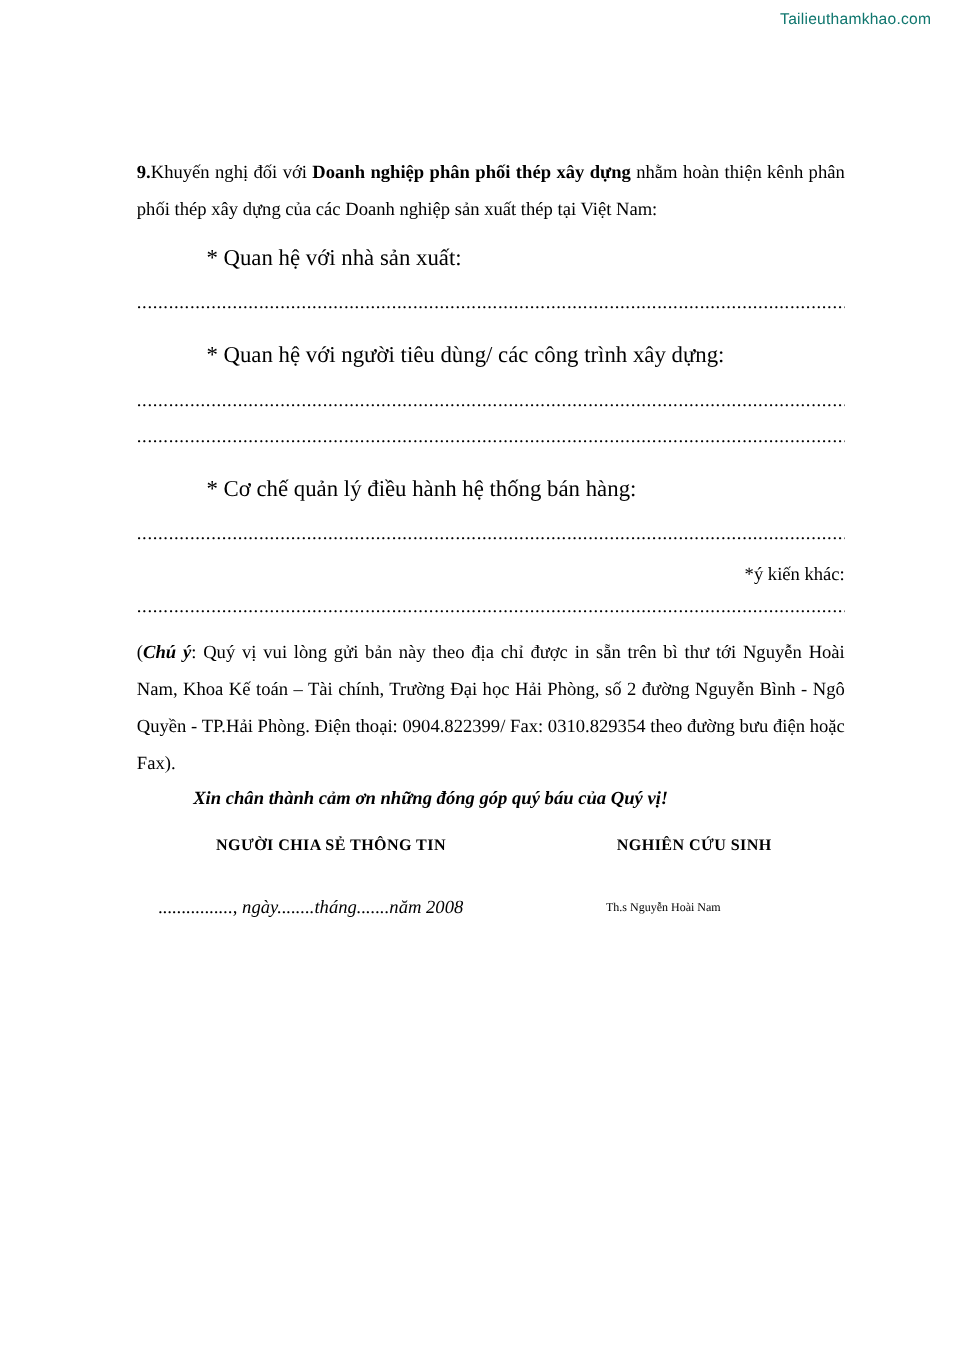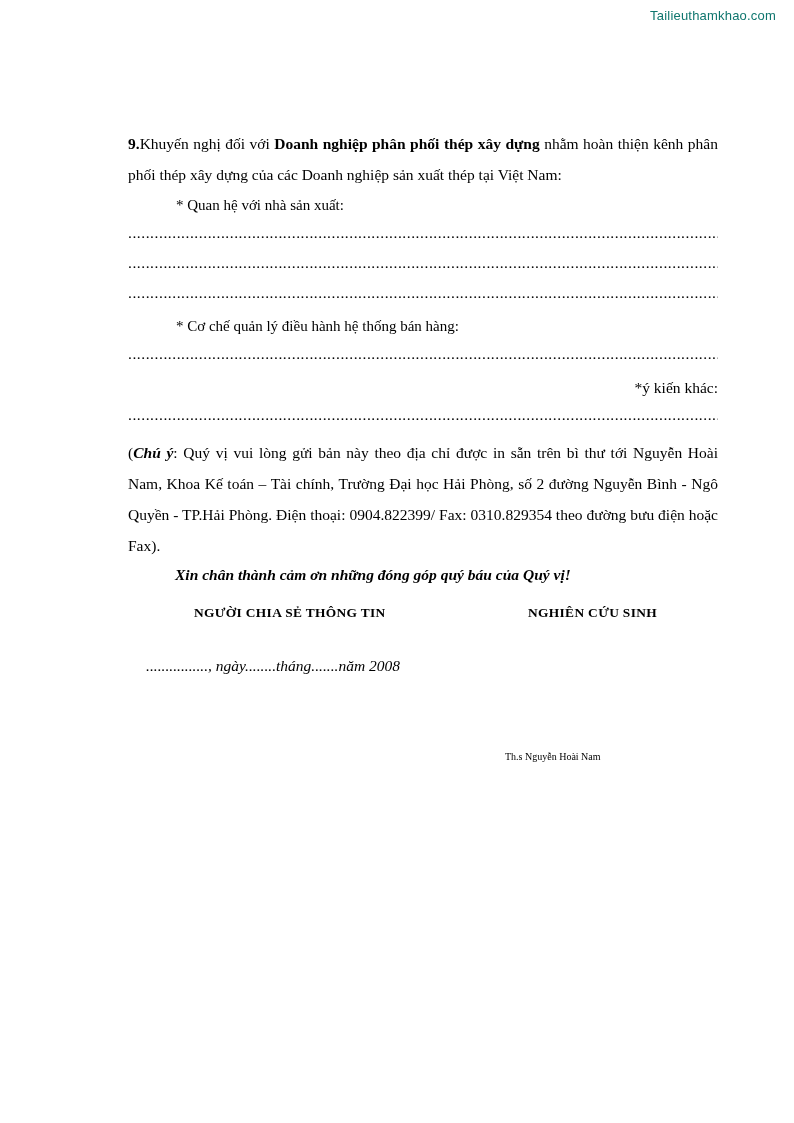--- a/index.html
+++ b/index.html
@@ -21,41 +21,41 @@
     top: 8px;
     right: 18px;
     font-family: "Liberation Sans", "DejaVu Sans", sans-serif;
     font-size: 13px;
     color: #0f766e;
     letter-spacing: 0.2px;
     user-select: none;
   }
   .content {
     position: absolute;
-    left: 128px;
+    left: 114px;
     top: 128px;
     width: 590px;
   }
   .para {
     font-size: 15.5px;
     line-height: 31px;
     text-align: justify;
     text-justify: inter-word;
     margin: 0;
   }
   .para.justify-all {
     text-align-last: left;
   }
   .bold { font-weight: bold; }
   .biu { font-weight: bold; font-style: italic; }
 
   .sub-item {
-    font-size: 15px;
+    font-size: 19px;
     line-height: 31px;
-    margin: 0;
+    margin: 10px;
     padding-left: 48px;
   }
   .flush-item {
     font-size: 15.5px;
     line-height: 31px;
     margin: 0;
     text-align: right;
   }
   .dotline {
     font-size: 15.5px;
@@ -120,20 +120,21 @@
   <div class="watermark">Tailieuthamkhao.com</div>
 
   <div class="content">
 
     <p class="para justify-all"><span class="bold">9.</span><span>Khuyến nghị đối với </span><span class="bold">Doanh nghiệp phân phối thép xây dựng</span><span> nhằm hoàn thiện kênh phân phối thép xây dựng của các Doanh nghiệp sản xuất thép tại Việt Nam:</span></p>
 
     <p class="sub-item">* Quan hệ với nhà sản xuất:</p>
     <p class="dotline">................................................................................................................................................................</p>
     <div class="gap-1"></div>
 
+    <p class="sub-item">* Quan hệ với người tiêu dùng/ các công trình xây dựng:</p>
     <p class="dotline">................................................................................................................................................................</p>
     <div class="gap-1"></div>
 
     <p class="dotline">................................................................................................................................................................</p>
     <div class="gap-1"></div>
 
     <p class="sub-item">* Cơ chế quản lý điều hành hệ thống bán hàng:</p>
     <p class="dotline">................................................................................................................................................................</p>
     <div class="gap-1"></div>
 

